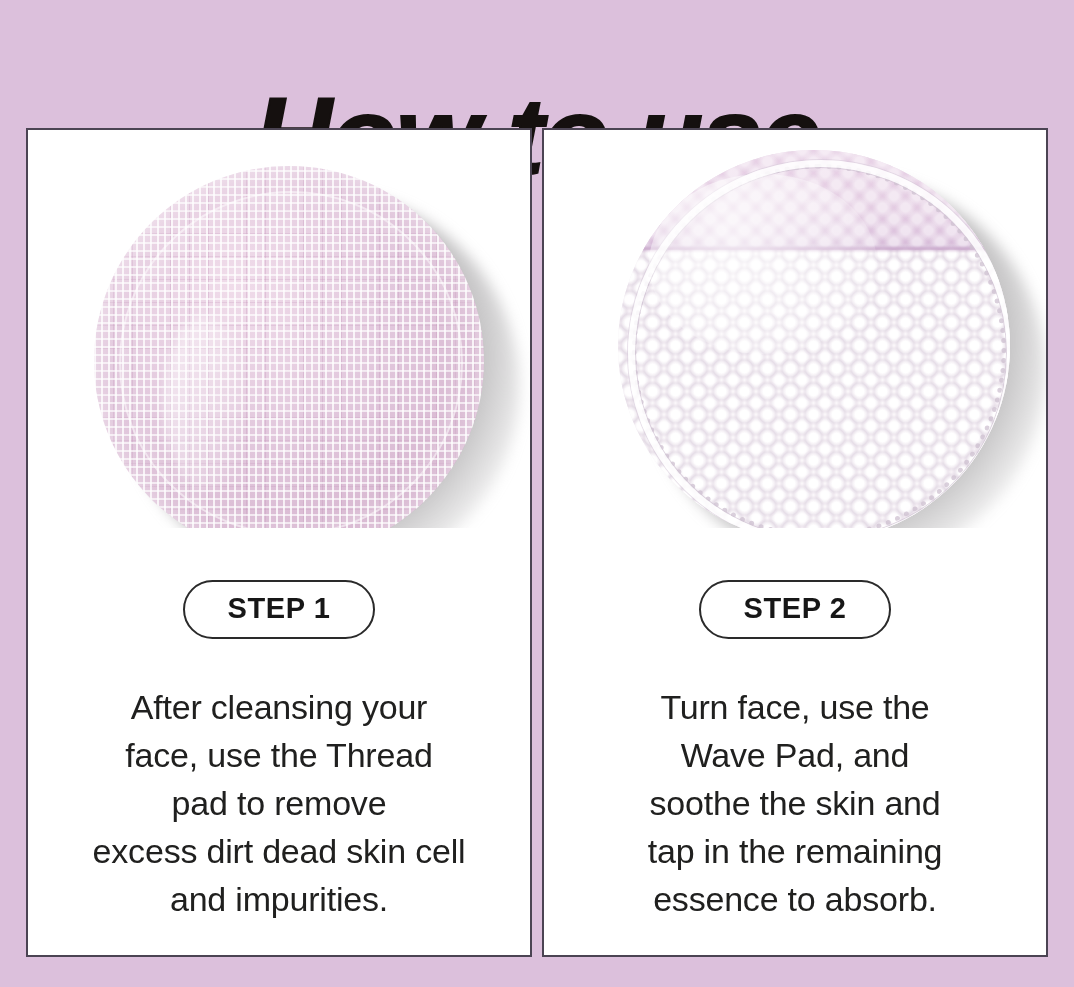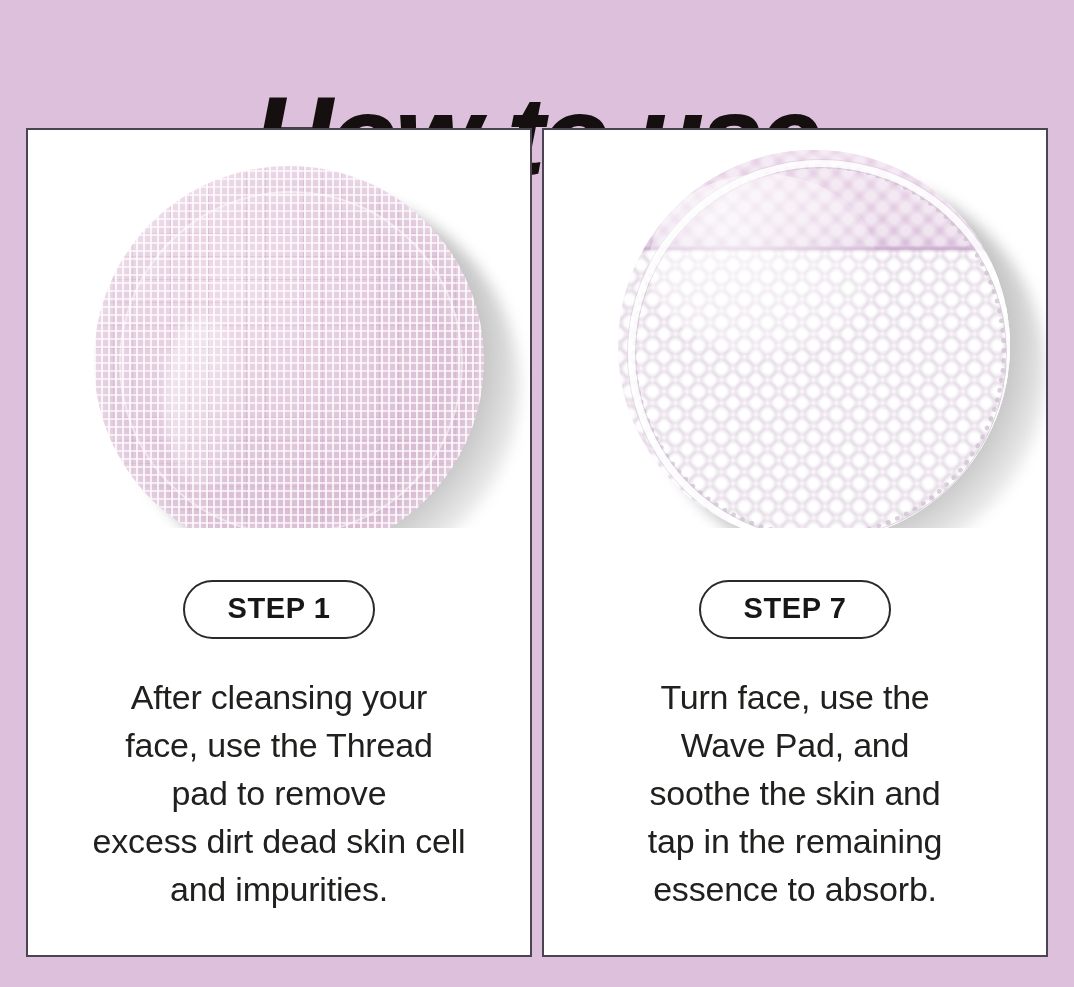--- a/index.html
+++ b/index.html
@@ -206,21 +206,21 @@
     padding: 12px 42px 14px;
     font-size: 29px;
     font-weight: 700;
     letter-spacing: 0.6px;
     color: #171717;
     background: #ffffff;
     line-height: 1;
     white-space: nowrap;
   }
   .step-text {
-    margin-top: 34px;
+    margin-top: 44px;
     padding: 0 8px;
     text-align: center;
     font-size: 34px;
     line-height: 48px;
     color: #20201f;
     white-space: pre-line;
     letter-spacing: -0.2px;
   }
 </style>
 </head>
@@ -254,21 +254,21 @@
         <div class="pad-wave-dots"></div>
         <div class="pad-wave-top"></div>
         <div class="pad-wave-top-dots"></div>
         <div class="pad-wave-seam"></div>
         <div class="pad-wave-stitch"></div>
         <div class="pad-wave-ring"></div>
         <div class="pad-wave-gloss"></div>
       </div>
     </div>
     <div class="body">
-      <div class="step-badge">STEP 7</div>
+      <div class="step-badge">STEP 2</div>
       <div class="step-text">Turn face, use the
 Wave Pad, and
 soothe the skin and
 tap in the remaining
 essence to absorb.</div>
     </div>
   </div>
 
 </div>
 

